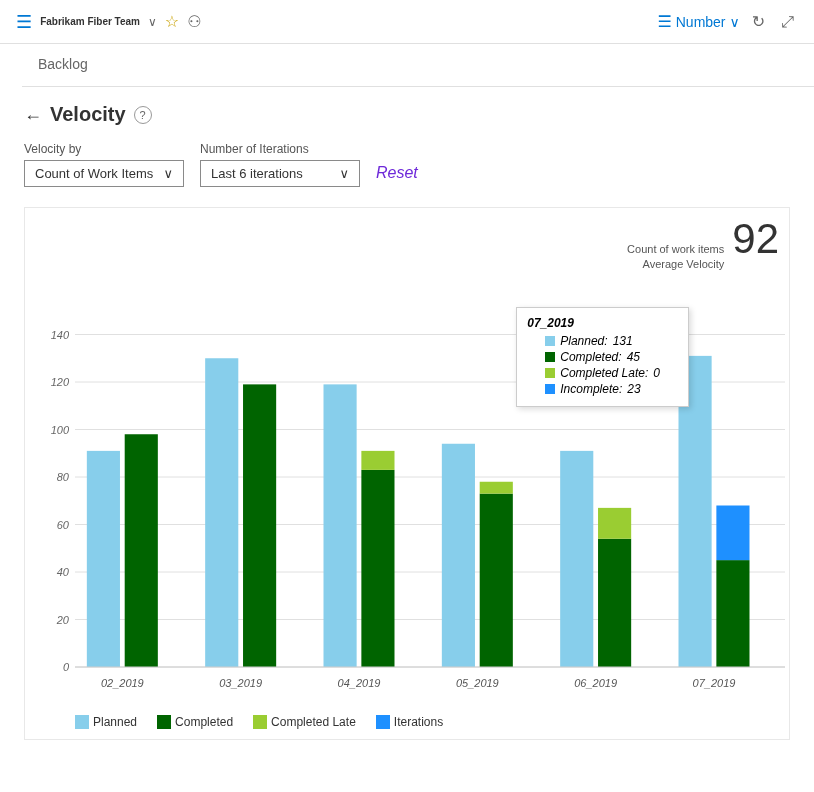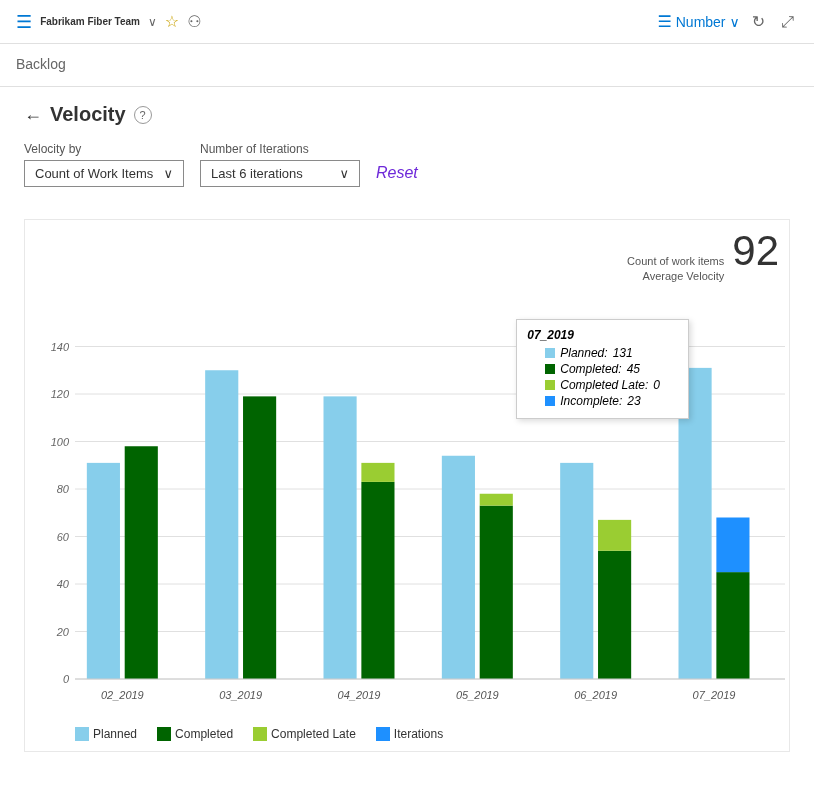--- a/index.html
+++ b/index.html
@@ -10,33 +10,33 @@
     .header-icon { color: #0078d4; font-size: 18px; }
     .team-name { font-size: 10px; font-weight: 600; color: #333; }
     .header-chevron { color: #666; font-size: 12px; cursor: pointer; }
     .header-star { color: #c8a000; font-size: 16px; }
     .header-people { color: #666; font-size: 16px; }
     .header-right { margin-left: auto; display: flex; align-items: center; gap: 8px; }
     .stories-btn { display: flex; align-items: center; gap: 4px; color: #0078d4; font-size: 14px; border: none; background: none; cursor: pointer; }
     .icon-btn { background: none; border: none; cursor: pointer; color: #666; font-size: 16px; padding: 4px; }
 
     
-    .nav-tabs { display: flex; align-items: center; padding: 0 16px; border-bottom: 1px solid #e0e0e0; gap: 24px; }
+    .nav-tabs { display: flex; align-items: center; padding: 0 16px; border-bottom: 1px solid #e0e0e0; gap: 24px; margin-left: 22px; }
     .nav-tab { padding: 12px 0; font-size: 14px; color: #666; cursor: pointer; border-bottom: 2px solid transparent; }
     .nav-tab.active { color: #333; font-weight: 600; border-bottom: 2px solid #0078d4; }
 
     
     .page { padding: 16px 24px; }
     .page-header { display: flex; align-items: center; gap: 8px; margin-bottom: 16px; }
     .back-btn { background: none; border: none; cursor: pointer; font-size: 18px; color: #333; }
     .page-title { font-size: 20px; font-weight: 600; color: #333; }
     .help-icon { color: #666; cursor: pointer; font-size: 14px; border: 1px solid #999; border-radius: 50%; width: 18px; height: 18px; display: flex; align-items: center; justify-content: center; font-size: 11px; }
 
     
-    .controls { display: flex; align-items: flex-end; gap: 16px; margin-bottom: 32px; }
+    .controls { display: flex; align-items: flex-end; gap: 16px; margin-bottom: 20px; }
     .control-group { display: flex; flex-direction: column; gap: 4px; }
     .control-label { font-size: 12px; color: #555; }
     .dropdown-btn { display: flex; align-items: center; gap: 6px; padding: 5px 10px; border: 1px solid #8a8a8a; background: #fff; cursor: pointer; font-size: 13px; color: #333; min-width: 160px; justify-content: space-between; }
     .dropdown-btn-sm { min-width: 160px; }
     .reset-btn { background: none; border: none; color: #6d28d9; cursor: pointer; font-size: 16px; padding: 5px 0; font-style: italic; }
 
     
     .chart-wrapper { background: #fff; border: 1px solid #e8e8e8; padding: 10px 10px 10px 10px; position: relative; }
     .chart-meta { display: flex; justify-content: flex-end; align-items: baseline; gap: 8px; margin-bottom: 4px; }
     .chart-meta-label { font-size: 11px; color: #555; text-align: right; line-height: 1.4; }

